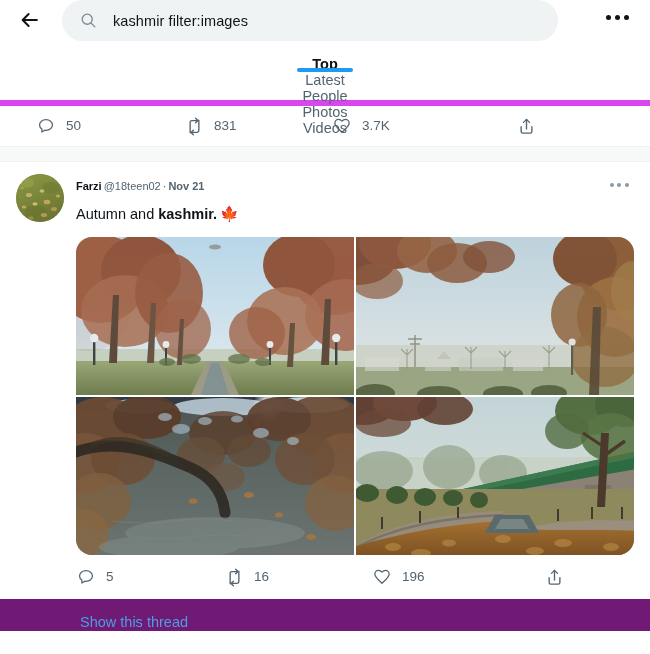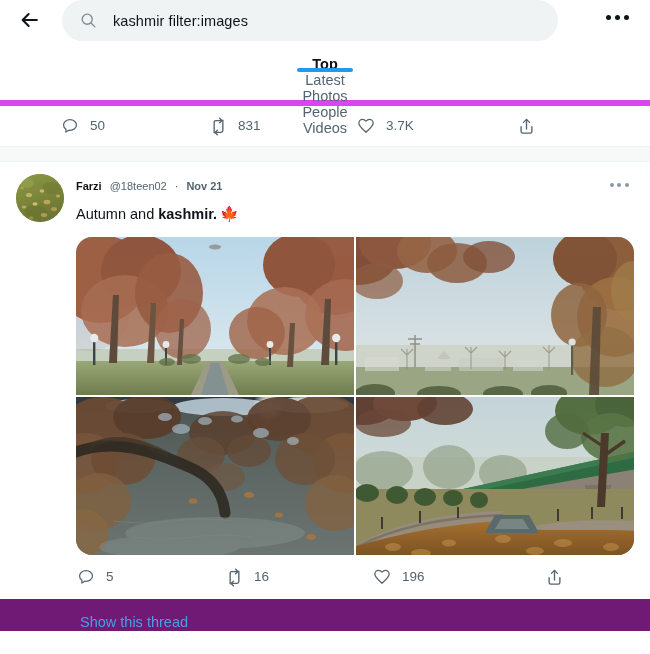--- a/index.html
+++ b/index.html
@@ -132,21 +132,21 @@
     height: 4px;
     border-radius: 2px;
     background: #1d9bf0;
   }
 
   
   .actions {
     display: flex;
     align-items: center;
     height: 40px;
-    padding-left: 60px;
+    padding-left: 36px;
     padding-right: 28px;
   }
 
   .action {
     display: flex;
     align-items: center;
     cursor: pointer;
     color: #536471;
     font-size: 13.5px;
     width: 148px;
@@ -206,21 +206,21 @@
   }
 
   .author-name {
     font-weight: bold;
     color: #0f1419;
     cursor: pointer;
   }
 
   .author-handle, .dot-sep, .tweet-date {
     color: #536471;
-    margin-left: 8px;
+    margin-left: 2px;
   }
   .tweet-date { cursor: pointer; font-weight: bold; }
 
   .tweet-more {
     margin-left: auto;
     width: 30px;
     height: 22px;
     display: flex;
     align-items: center;
     justify-content: center;
@@ -311,24 +311,24 @@
 
   <div class="tabs">
     <div class="tab active">
       <span>Top</span>
       <span class="tab-underline"></span>
     </div>
     <div class="tab">
       <span>Latest</span>
     </div>
     <div class="tab">
+      <span>People</span>
+    </div>
+    <div class="tab">
       <span>Photos</span>
-    </div>
-    <div class="tab">
-      <span>People</span>
     </div>
     <div class="tab">
       <span>Videos</span>
     </div>
   </div>
 
   <div class="actions">
 
     <div class="action reply">
       <span class="glyph">

